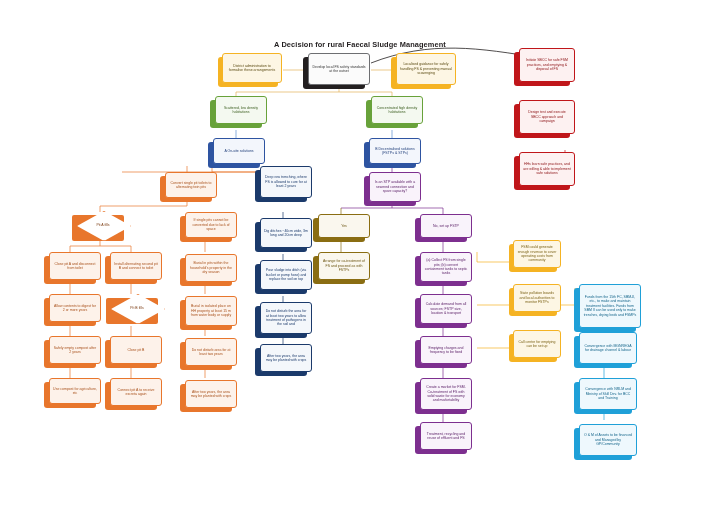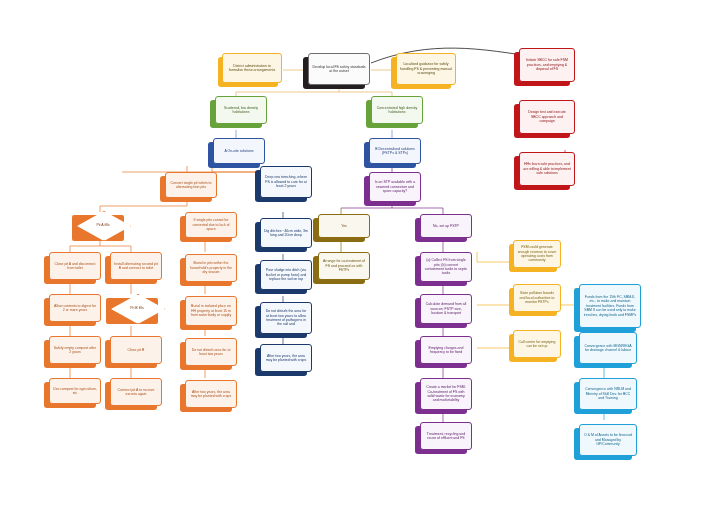--- a/index.html
+++ b/index.html
@@ -23,20 +23,21 @@
            justify-content:center;text-align:center;font-size:3.5px;line-height:1.25;}
   .diamond .dshape{position:absolute;left:0;top:0;width:100%;height:100%;
             clip-path:polygon(50% 0,100% 50%,50% 100%,0 50%);}
   .diamond .tx{position:relative;z-index:2;}
 </style>
 </head>
 <body>
 
 <div id="canvas">
 
+  <div class="title">A Decision for rural Faecal Sludge Management</div>
 
   <svg class="lines" viewBox="0 0 720 509">
     <g stroke="#e3b35a" stroke-width="0.7" fill="none">
 
       <path d="M283,70 L307,70"></path>
       <path d="M371,70 L395,70"></path>
 
       <path d="M371,63 C430,40 480,48 540,58" stroke="#231f20" stroke-width="0.8"></path>
 
       <path d="M339,86 L339,92"></path>

